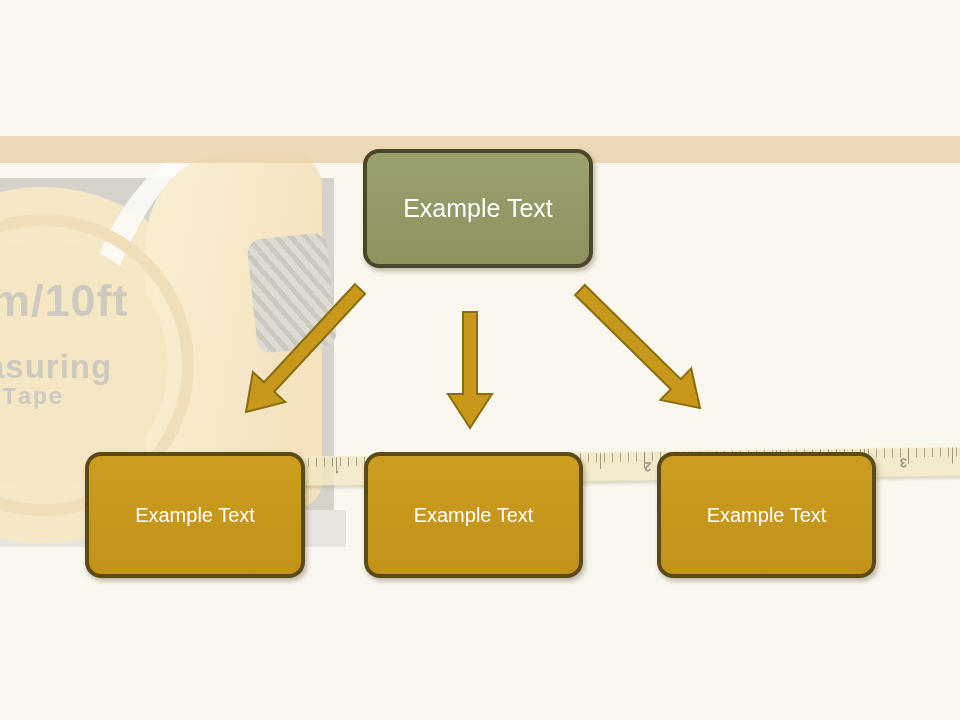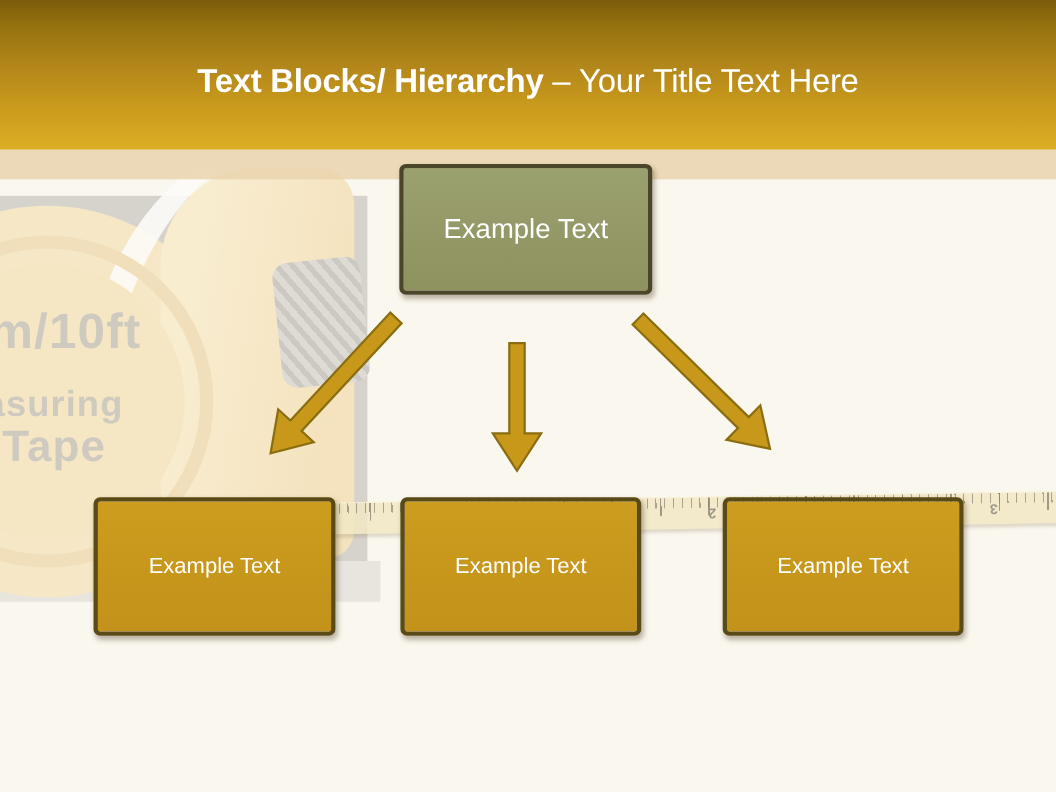--- a/index.html
+++ b/index.html
@@ -40,21 +40,21 @@
   .photo-sheen{
     position:absolute;left:88px;top:-30px;width:236px;height:370px;border-radius:50%;
     border-left:24px solid rgba(255,255,255,0.9);transform:rotate(20deg);
   }
   .photo-reel{position:absolute;left:-135px;top:35px;width:356px;height:356px;border-radius:50%;background:#f3dca4;}
   .photo-ring{position:absolute;left:-108px;top:62px;width:302px;height:302px;border-radius:50%;border:12px solid #e7cb8a;box-sizing:border-box;}
   .photo-face{position:absolute;left:-82px;top:88px;width:250px;height:250px;border-radius:50%;background:#f3d99e;}
   .photo-text{position:absolute;color:#a7a296;font-weight:700;line-height:1;letter-spacing:1px;}
   .photo-text.l1{left:-10px;top:126px;font-size:45px;}
   .photo-text.l2{left:-14px;top:198px;font-size:33px;}
-  .photo-text.l3{left:2px;top:234px;font-size:40px;}
+  .photo-text.l3{left:2px;top:234px;font-size:24px;font-family:Liberation Mono, monospace;}
   .photo-grip{
     position:absolute;left:252px;top:84px;width:80px;height:114px;border-radius:14px;
     transform:rotate(-6deg);
     background:repeating-linear-gradient(55deg,#a3a09a 0 5px,#c6c3bc 5px 11px);
   }
   
   .tape{
     position:absolute;left:292px;top:457px;width:676px;height:28px;z-index:2;
     transform:rotate(-0.9deg);transform-origin:left center;
     background:#f2e8c5;opacity:0.85;
@@ -72,21 +72,21 @@
   .tape-num{
     position:absolute;top:7px;color:#8f8a78;font-size:13px;font-weight:700;
     transform:rotate(180deg);
   }
   .tape-num.n1{left:352px;}
   .tape-num.n2{left:608px;}
   
   .arrows{position:absolute;left:0;top:0;width:960px;height:720px;z-index:4;}
   
   .node{
-    position:absolute;z-index:5;border-radius:6px;box-sizing:border-box;
+    position:absolute;z-index:5;border-radius:16px;box-sizing:border-box;
     display:flex;align-items:center;justify-content:center;
     color:#ffffff;text-align:left;
     box-shadow:2px 3px 5px rgba(70,55,20,0.35);
   }
   .node-root{
     left:363px;top:149px;width:230px;height:119px;
     background:linear-gradient(180deg,#9ba06f 0%,#8e925f 100%);
     border:4px solid #4b4629;font-size:25px;
   }
   .node-child{
@@ -119,25 +119,20 @@
 
   <div class="tape">
     <div class="tape-ticks-minor"></div>
     <div class="tape-ticks-major"></div>
     <span class="tape-num n1">2</span>
     <span class="tape-num n2">3</span>
   </div>
 
   <div class="band"></div>
 
-  <div class="header">
-    <div class="title">
-      <span class="t-bold">Text Blocks/ Hierarchy</span><span class="t-sep">–</span><span class="t-reg">Your Title Text Here</span>
-    </div>
-  </div>
 
   <svg class="arrows" viewBox="0 0 960 720" xmlns="http://www.w3.org/2000/svg">
     <polygon points="354.9,284.2 264.0,382.3 252.9,372.1 246,412 285.2,402.0 274.2,391.8 365.1,293.8" fill="#c8981b" stroke="#8a6d10" stroke-width="2"></polygon>
     <polygon points="463,312 477,312 477,394 492,394 470,428 448,394 463,394" fill="#c8981b" stroke="#8a6d10" stroke-width="2"></polygon>
     <polygon points="584.9,285.0 680.7,379.2 691.2,368.5 700,408 660.4,399.9 670.9,389.2 575.1,295.0" fill="#c8981b" stroke="#8a6d10" stroke-width="2"></polygon>
   </svg>
 
   <div class="node node-root">
     <span>Example Text</span>
   </div>

